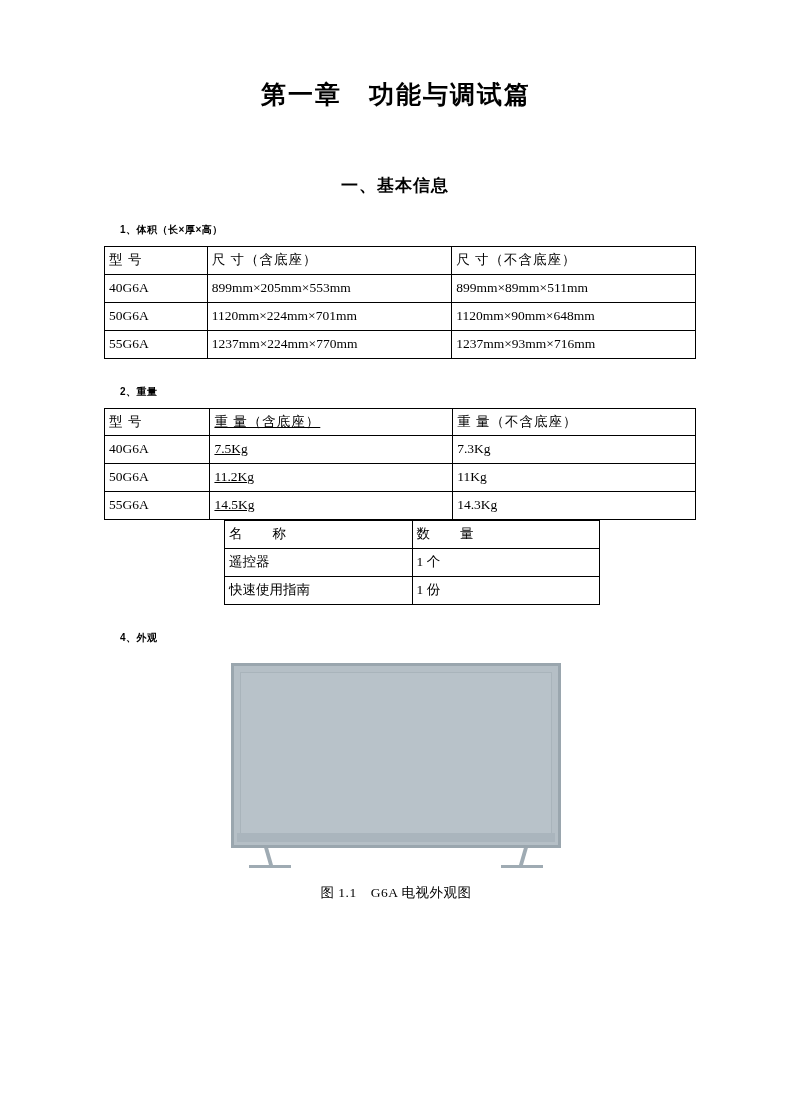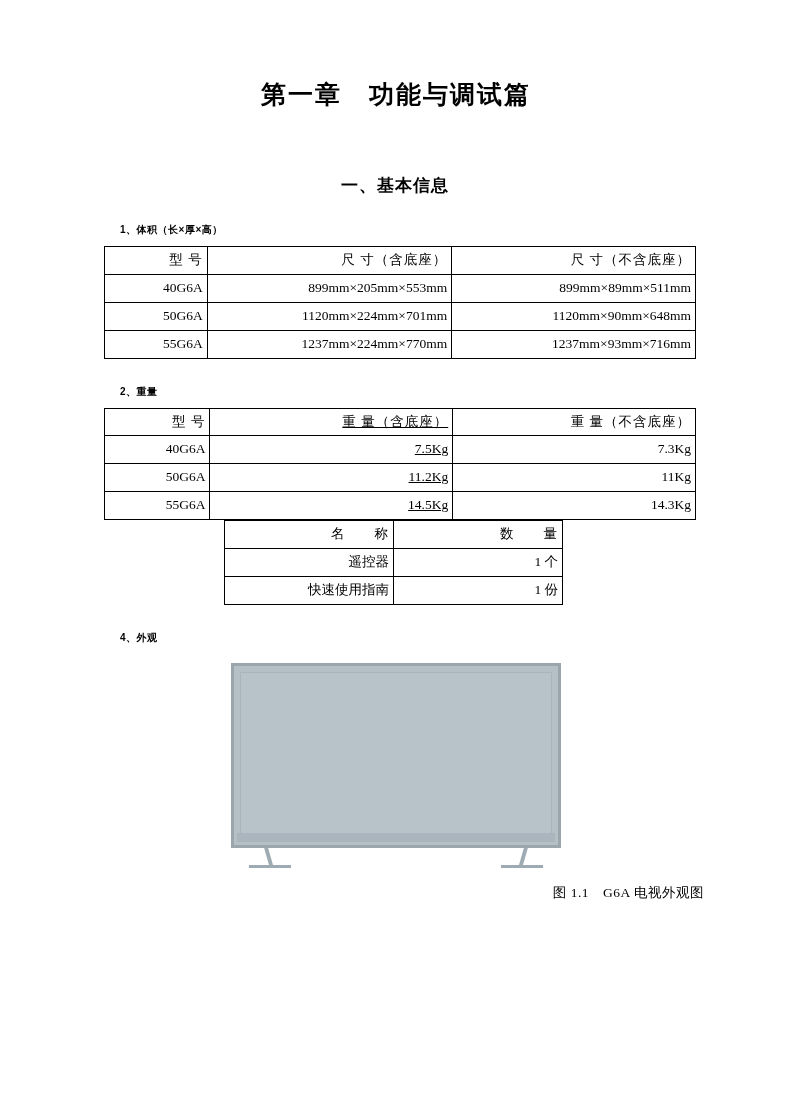--- a/index.html
+++ b/index.html
@@ -53,42 +53,42 @@
   }
 
   
   table.doc-table {
     border-collapse: collapse;
     font-family: "Liberation Serif", "DejaVu Serif", serif;
     font-size: 13.5px;
   }
   table.doc-table td {
     border: 1px solid #000000;
-    text-align: right;
+    text-align: left;
     padding: 5px 4px;
     line-height: 1.25;
   }
   .tbl-size {
     width: 592px;
     margin-left: 16px;
   }
   .tbl-size td.c0 { width: 100px; }
   .tbl-size td.c1 { width: 246px; }
   .tbl-size td.c2 { width: 246px; }
 
   .tbl-weight {
     width: 592px;
     margin-left: 16px;
   }
   .tbl-weight td.c0 { width: 100px; }
   .tbl-weight td.c1 { width: 246px; text-decoration: underline; }
   .tbl-weight td.c2 { width: 246px; }
 
   .tbl-acc {
-    width: 339px;
+    width: 376px;
     margin-left: 136px;
   }
   .tbl-acc td.c0 { width: 170px; }
   .tbl-acc td.c1 { width: 170px; }
 
   .hdr-cell {
     letter-spacing: 1px;
   }
 
   
@@ -143,21 +143,21 @@
     bottom: 0;
     width: 42px;
     height: 3px;
     background: #9fabb3;
   }
   .leg-foot.left  { left: 18px; }
   .leg-foot.right { right: 18px; }
 
   .figure-caption {
     margin-top: 16px;
-    text-align: right;
+    text-align: center;
     font-family: "Liberation Serif", "DejaVu Serif", serif;
     font-size: 13.5px;
     letter-spacing: 0.5px;
   }
 </style>
 </head>
 <body>
 
 <div class="page">
 

